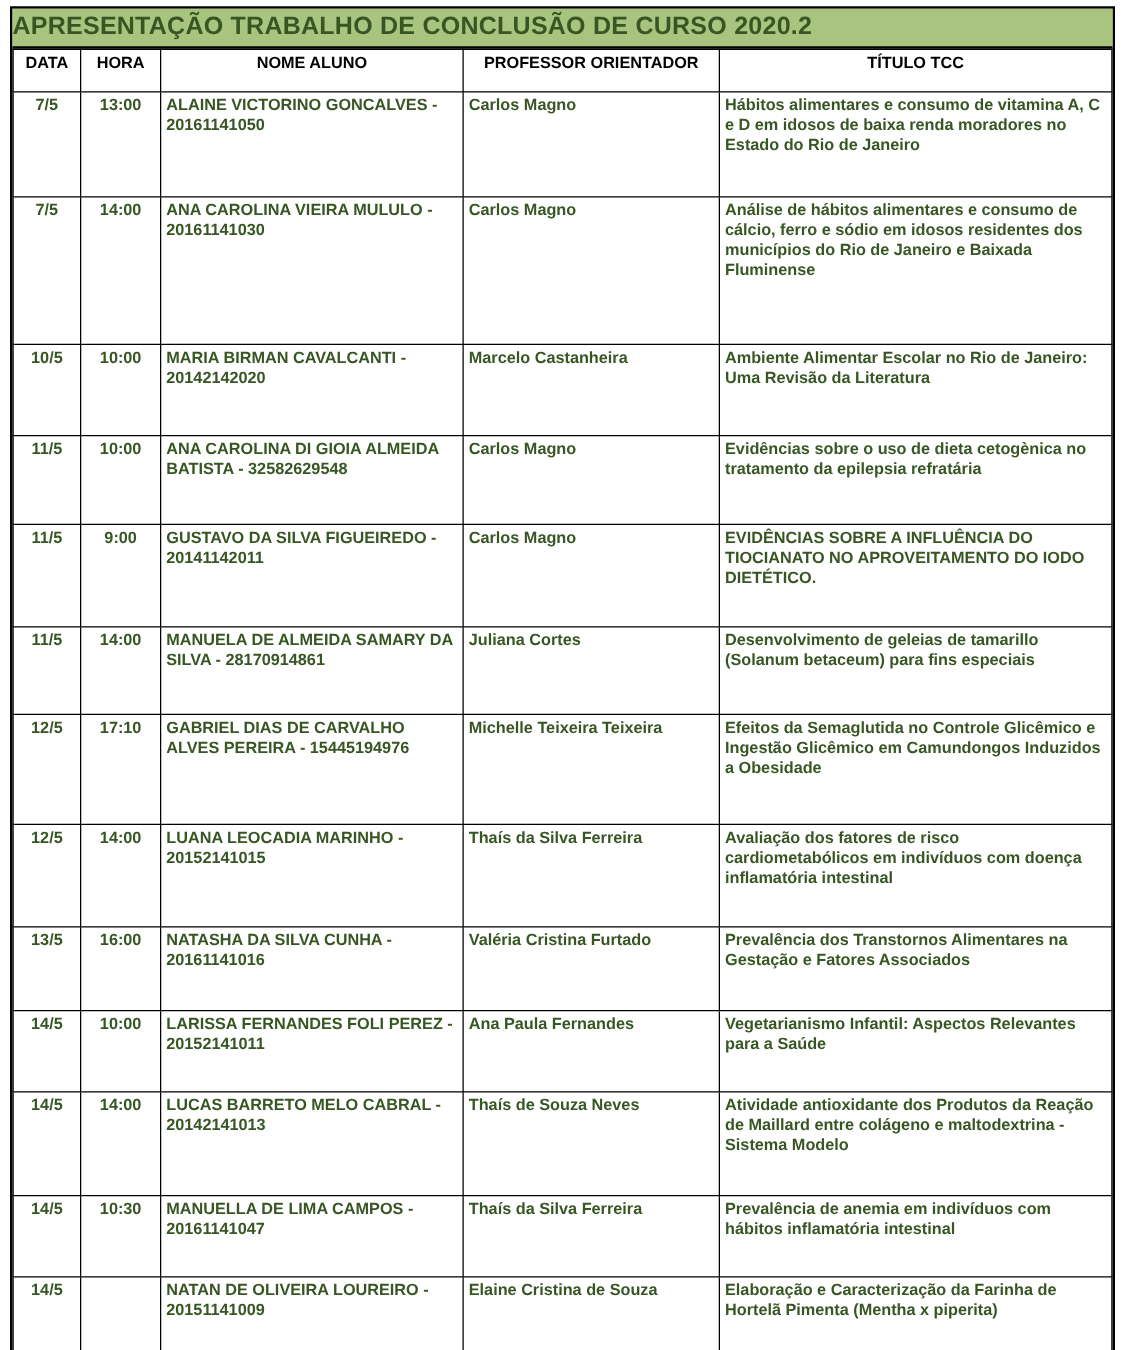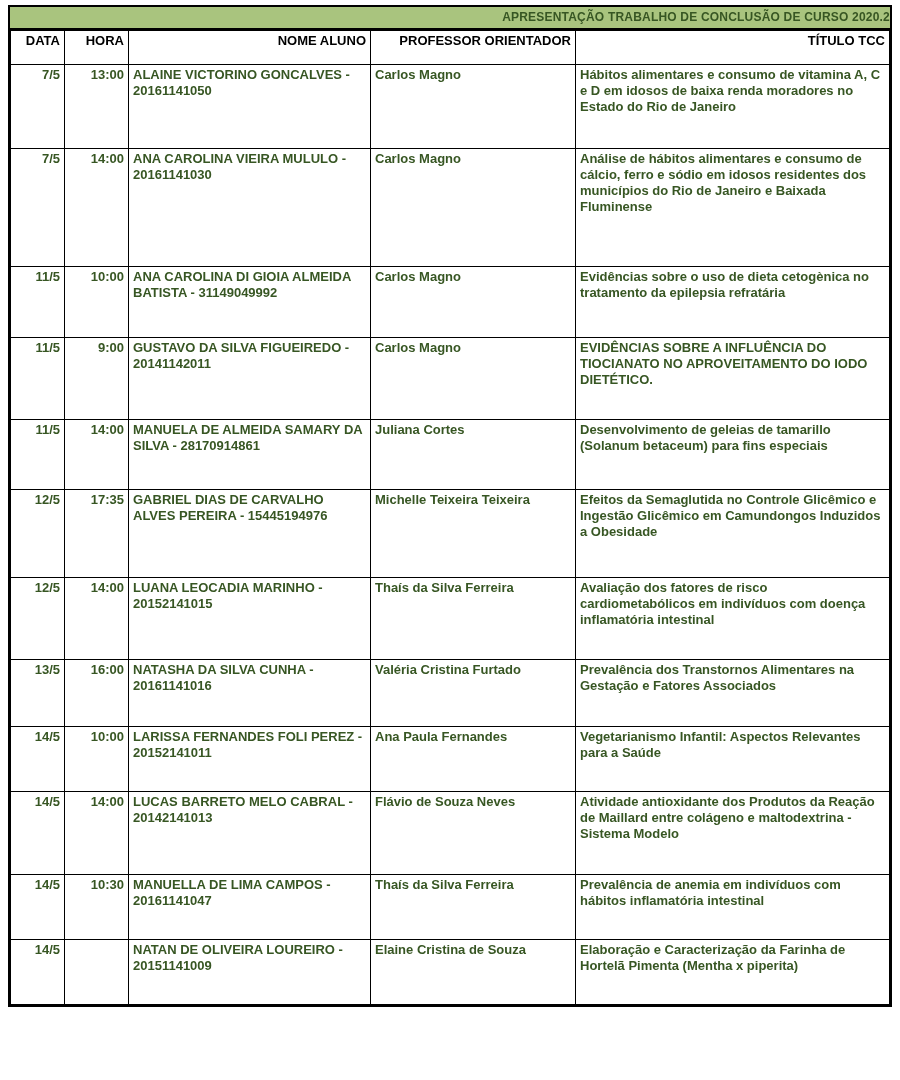--- a/index.html
+++ b/index.html
@@ -13,22 +13,22 @@
     width: 884px;
     margin: 5px auto 0 auto;
     border: 2px solid #000;
     box-sizing: border-box;
     background: #fff;
   }
   .title-bar {
     background: var(--title-bg, #a9c47e);
     color: var(--title-text, #375623);
     font-weight: bold;
-    font-size: 12px;
-    text-align: right;
+    font-size: 20px;
+    text-align: left;
     padding: 3px 0 4px 0;
     border-bottom: 2px solid #000;
     letter-spacing: 0.2px;
   }
   table {
     border-collapse: collapse;
     width: 100%;
     table-layout: fixed;
   }
   th, td {
@@ -36,26 +36,26 @@
     vertical-align: top;
     padding: 2px 4px;
     font-size: 13px;
     font-weight: bold;
     line-height: 1.22;
     overflow: hidden;
     box-sizing: border-box;
   }
   th {
     color: var(--header-text, #000000);
-    text-align: right;
+    text-align: center;
   }
   td {
     color: var(--body-text, #375623);
   }
-  .center { text-align: right; }
+  .center { text-align: center; }
   col.c-data  { width: 54px; }
   col.c-hora  { width: 64px; }
   col.c-aluno { width: 242px; }
   col.c-orientador { width: 205px; }
   col.c-titulo { width: auto; }
 </style>
 </head>
 <body>
 
 <div class="doc">
@@ -86,44 +86,51 @@
           <td>Carlos Magno</td>
           <td>Hábitos alimentares e consumo de vitamina A, C e D em idosos de baixa renda moradores no Estado do Rio de Janeiro</td>
         </tr>
         <tr style="height: 118px;">
           <td class="center">7/5</td>
           <td class="center">14:00</td>
           <td>ANA CAROLINA VIEIRA MULULO - 20161141030</td>
           <td>Carlos Magno</td>
           <td>Análise de hábitos alimentares e consumo de cálcio, ferro e sódio em idosos residentes dos municípios do Rio de Janeiro e Baixada Fluminense</td>
         </tr>
+        <tr style="height: 73px;">
+          <td class="center">10/5</td>
+          <td class="center">10:00</td>
+          <td>MARIA BIRMAN CAVALCANTI - 20142142020</td>
+          <td>Marcelo Castanheira</td>
+          <td>Ambiente Alimentar Escolar no Rio de Janeiro: Uma Revisão da Literatura</td>
+        </tr>
         <tr style="height: 71px;">
           <td class="center">11/5</td>
           <td class="center">10:00</td>
-          <td>ANA CAROLINA DI GIOIA ALMEIDA BATISTA - 31149049992</td>
+          <td>ANA CAROLINA DI GIOIA ALMEIDA BATISTA - 32582629548</td>
           <td>Carlos Magno</td>
           <td>Evidências sobre o uso de dieta cetogènica no tratamento da epilepsia refratária</td>
         </tr>
         <tr style="height: 82px;">
           <td class="center">11/5</td>
           <td class="center">9:00</td>
           <td>GUSTAVO DA SILVA FIGUEIREDO - 20141142011</td>
           <td>Carlos Magno</td>
           <td>EVIDÊNCIAS SOBRE A INFLUÊNCIA DO TIOCIANATO NO APROVEITAMENTO DO IODO DIETÉTICO.</td>
         </tr>
         <tr style="height: 70px;">
           <td class="center">11/5</td>
           <td class="center">14:00</td>
           <td>MANUELA DE ALMEIDA SAMARY DA SILVA - 28170914861</td>
           <td>Juliana Cortes</td>
           <td>Desenvolvimento de geleias de tamarillo (Solanum betaceum) para fins especiais</td>
         </tr>
         <tr style="height: 88px;">
           <td class="center">12/5</td>
-          <td class="center">17:35</td>
+          <td class="center">17:10</td>
           <td>GABRIEL DIAS DE CARVALHO ALVES PEREIRA - 15445194976</td>
           <td>Michelle Teixeira Teixeira</td>
           <td>Efeitos da Semaglutida no Controle Glicêmico e Ingestão Glicêmico em Camundongos Induzidos a Obesidade</td>
         </tr>
         <tr style="height: 82px;">
           <td class="center">12/5</td>
           <td class="center">14:00</td>
           <td>LUANA LEOCADIA MARINHO - 20152141015</td>
           <td>Thaís da Silva Ferreira</td>
           <td>Avaliação dos fatores de risco cardiometabólicos em indivíduos com doença inflamatória intestinal</td>
@@ -139,21 +146,21 @@
           <td class="center">14/5</td>
           <td class="center">10:00</td>
           <td>LARISSA FERNANDES FOLI PEREZ - 20152141011</td>
           <td>Ana Paula Fernandes</td>
           <td>Vegetarianismo Infantil: Aspectos Relevantes para a Saúde</td>
         </tr>
         <tr style="height: 83px;">
           <td class="center">14/5</td>
           <td class="center">14:00</td>
           <td>LUCAS BARRETO MELO CABRAL - 20142141013</td>
-          <td>Flávio de Souza Neves</td>
+          <td>Thaís de Souza Neves</td>
           <td>Atividade antioxidante dos Produtos da Reação de Maillard entre colágeno e maltodextrina - Sistema Modelo</td>
         </tr>
         <tr style="height: 65px;">
           <td class="center">14/5</td>
           <td class="center">10:30</td>
           <td>MANUELLA DE LIMA CAMPOS - 20161141047</td>
           <td>Thaís da Silva Ferreira</td>
           <td>Prevalência de anemia em indivíduos com hábitos inflamatória intestinal</td>
         </tr>
         <tr style="height: 65px;">

